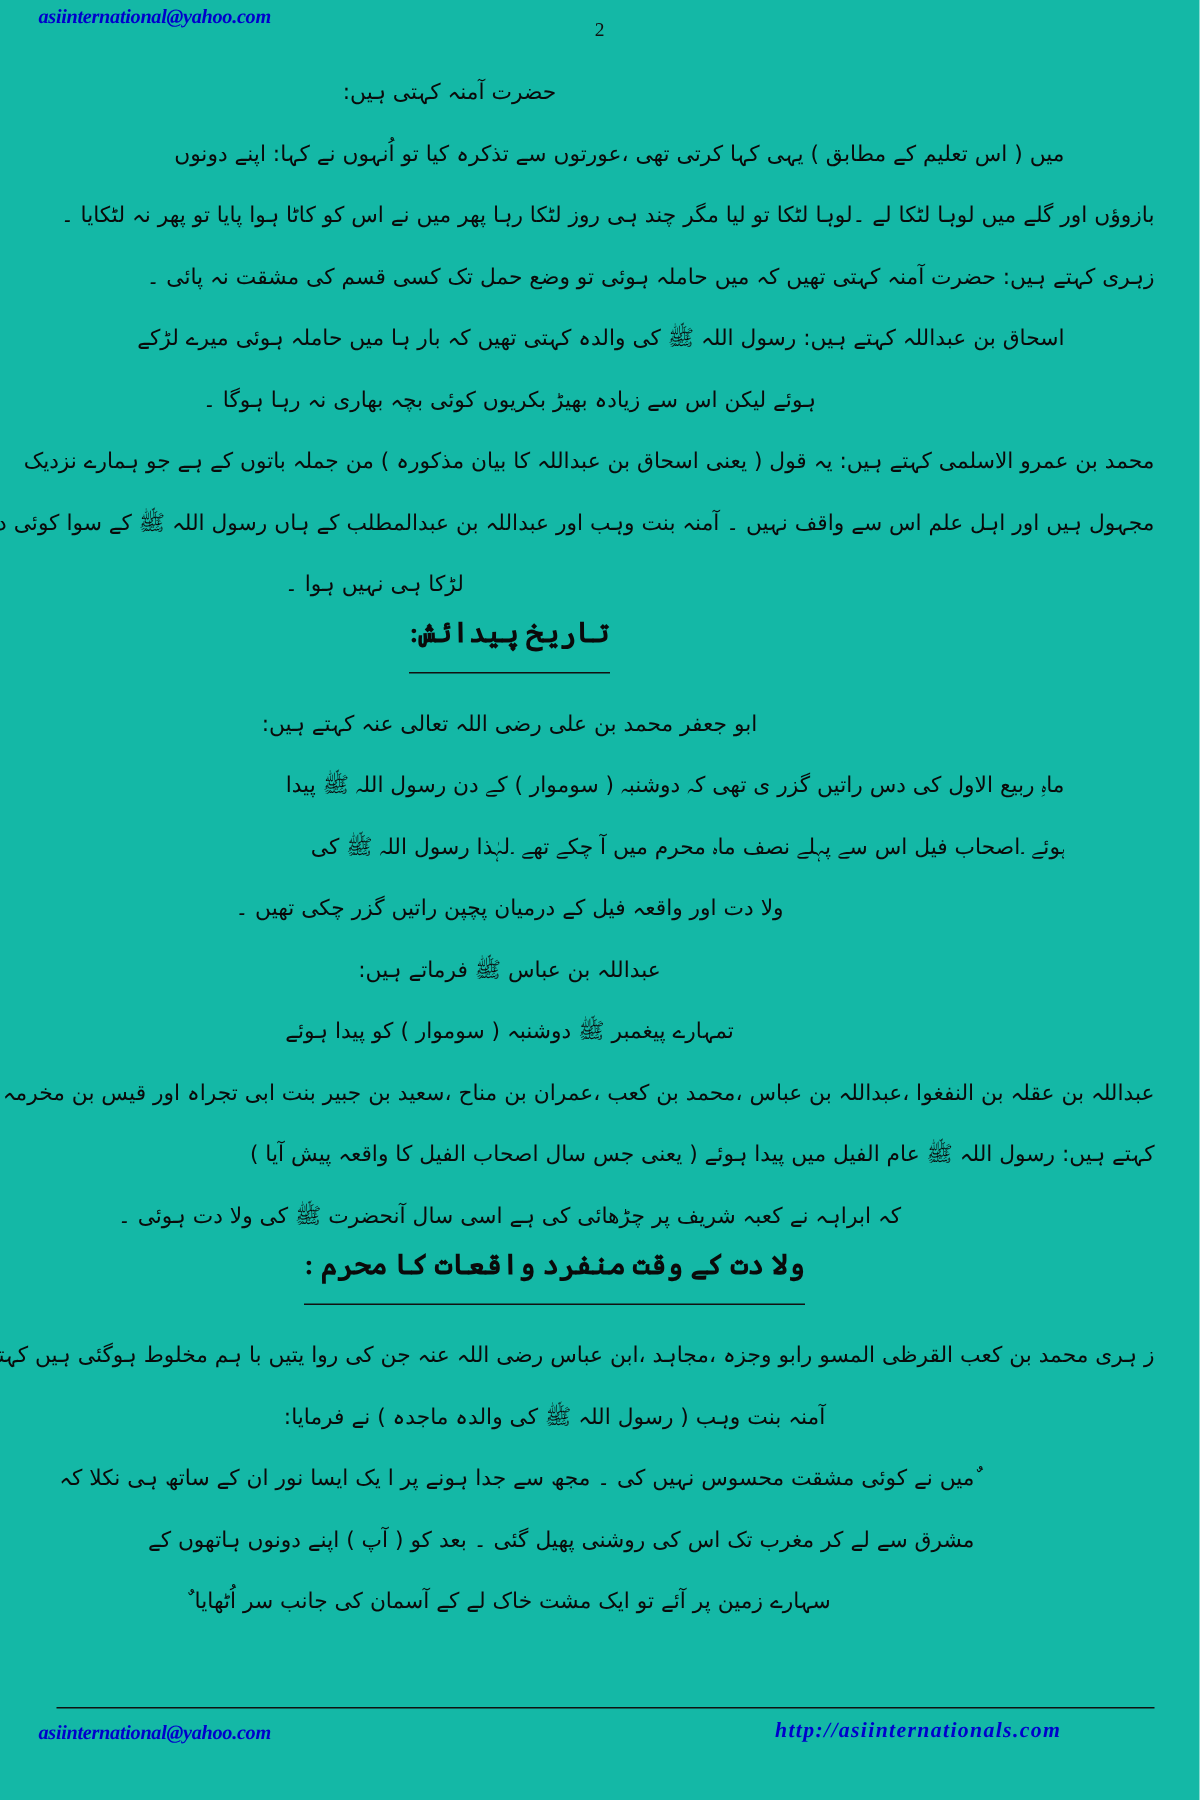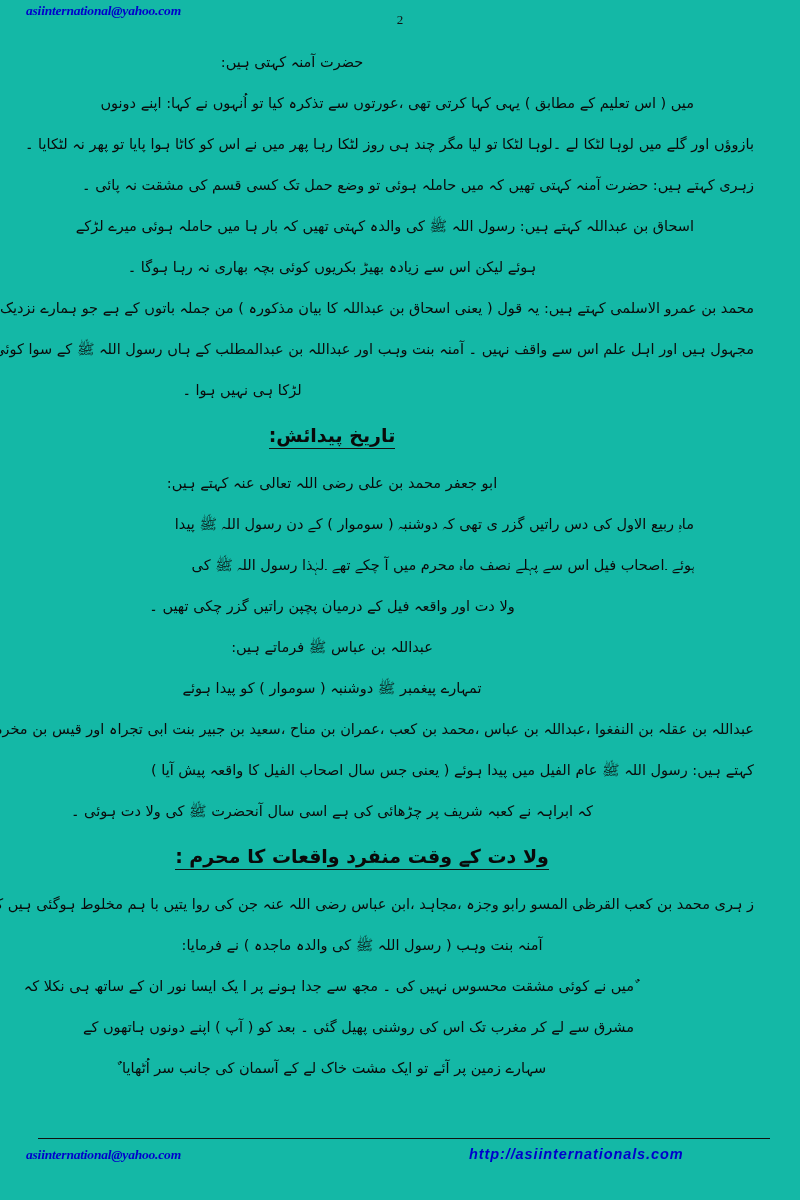--- a/index.html
+++ b/index.html
@@ -85,33 +85,34 @@
 
   
   .row {
     display: block;
     height: 41px;
     position: relative;
   }
   .row > .line {
     position: absolute;
     bottom: 6px;
-    right: 16px;
+    right: 0;
     left: 0;
   }
 
   
   .heading .line {
     font-size: 19px;
     font-weight: bold;
   }
   .heading-text {
     display: inline-block;
     border-bottom: 1.6px solid #111111;
-    padding-bottom: 3px;
+    padding-bottom: 16px;
+    font-family: Liberation Serif, serif;
   }
   .heading-row {
     height: 52px;
   }
 
   
   .ind-1 { padding-right: 60px; }
   .ind-2 { padding-right: 120px; }
   .ind-3 { padding-right: 200px; }
   .ind-4 { padding-right: 300px; }
@@ -140,23 +141,23 @@
     font-family: "Liberation Serif", "DejaVu Serif", serif;
     font-style: italic;
     font-weight: bold;
     font-size: 13.5px;
     color: #0000cc;
     white-space: nowrap;
     letter-spacing: -0.2px;
   }
   .footer-url {
     position: absolute;
-    left: 469px;
+    left: 517px;
     top: 8px;
-    font-family: Liberation Sans, sans-serif;
+    font-family: Liberation Serif, serif;
     font-style: italic;
     font-weight: bold;
     font-size: 14.5px;
     color: #0000cc;
     white-space: nowrap;
     letter-spacing: 0.9px;
   }
 </style>
 </head>
 <body>

